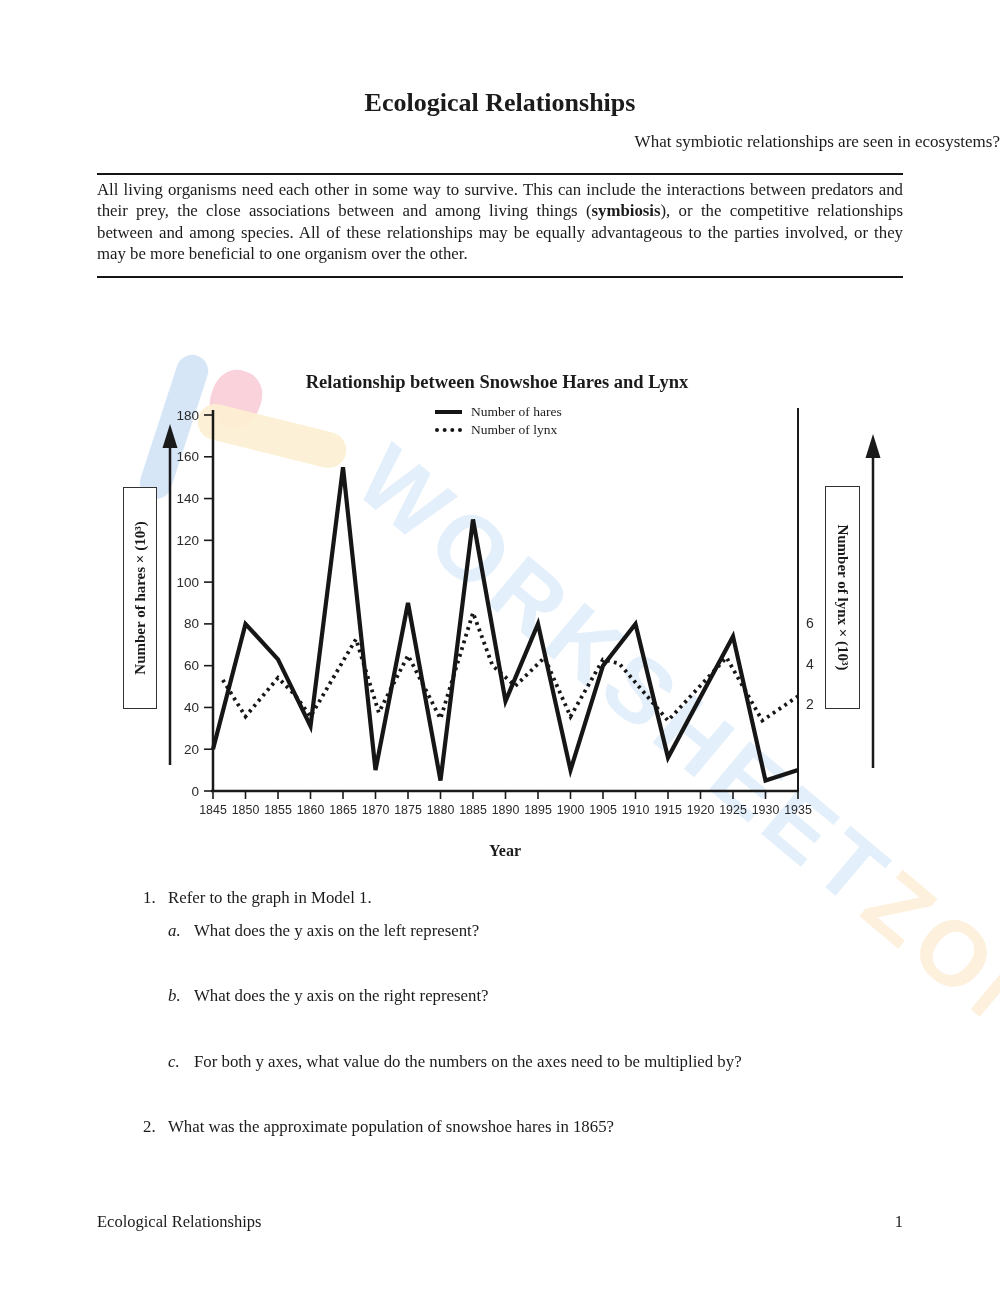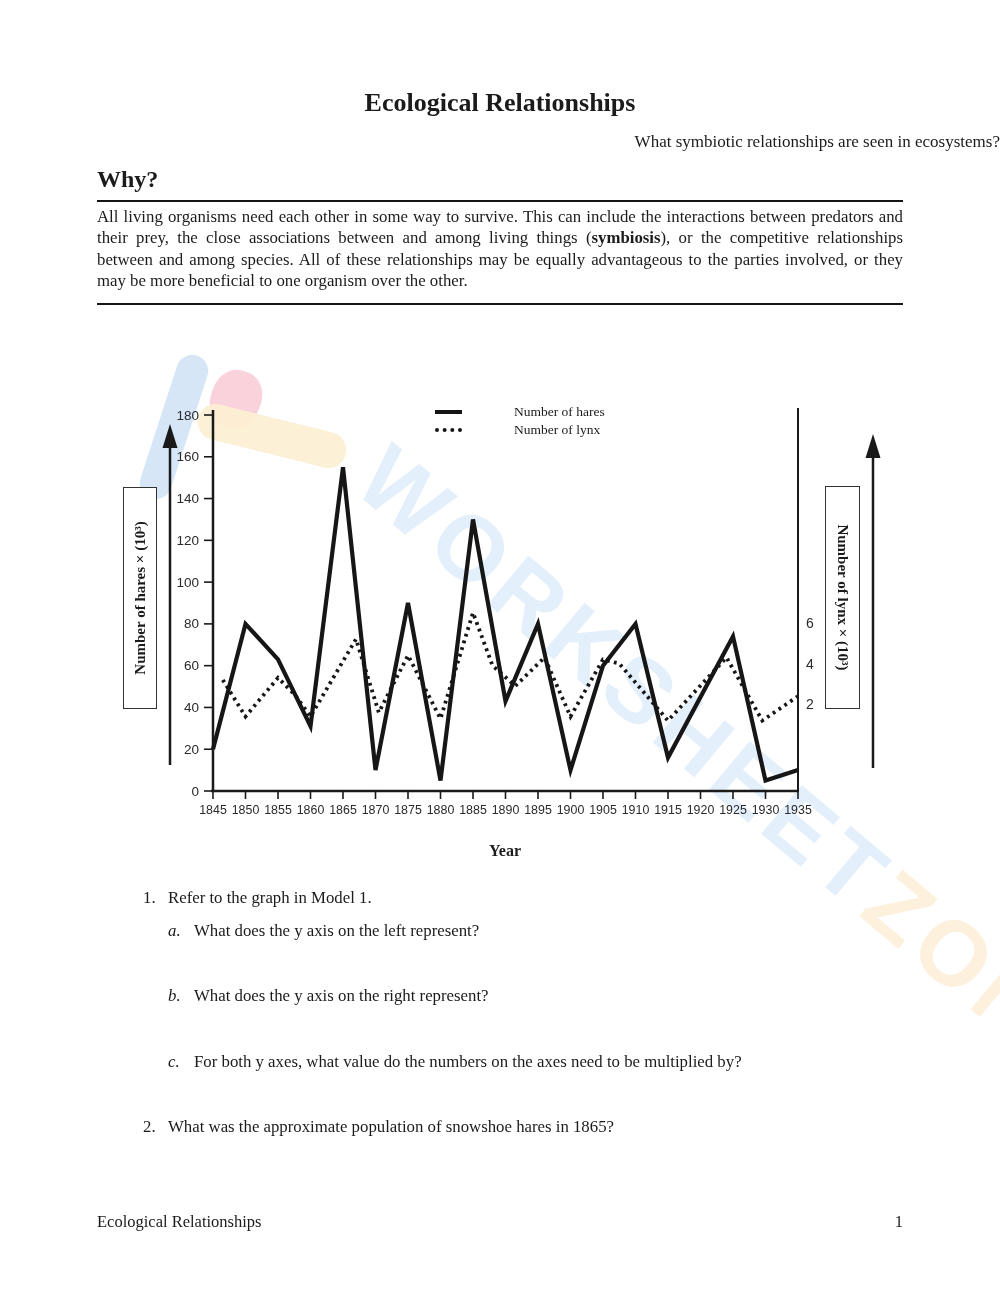--- a/index.html
+++ b/index.html
@@ -27,21 +27,21 @@
   .why h2{margin:0;font-size:24px;font-weight:bold;}
   .rule{border:none;border-top:2.5px solid #151515;margin:0;}
   .why .rule1{margin-top:7px;}
   .why p{margin:4px 0 11px 0;font-size:16.8px;line-height:21.4px;text-align:justify;}
 
   .model-heading{position:absolute;left:97px;top:328px;font-size:22px;font-weight:bold;}
 
   .chart-wrap{position:absolute;left:0;top:360px;width:1000px;height:505px;}
   .chart-title{position:absolute;left:0;top:12px;width:994px;text-align:center;font-size:18.5px;font-weight:bold;}
   .legend{position:absolute;left:435px;top:43px;font-size:13.5px;}
-  .legend .row{display:flex;align-items:center;height:18px;gap:43px;}
+  .legend .row{display:flex;align-items:center;height:18px;}
   .legend .swatch{width:27px;margin-right:9px;}
   .sw-solid{border-top:4.5px solid #151515;}
   .sw-dotted{border-top:4px dotted #151515;}
   #chart-svg{position:absolute;left:0;top:0;}
   .tick-label{font-family:"Liberation Sans",sans-serif;font-size:13.5px;fill:#2a2a2a;}
   .year-label{font-size:12.4px;}
   .right-label{font-size:14px;}
   .axis-box{position:absolute;display:flex;align-items:center;justify-content:center;
             border:1.5px solid #333;background:#fff;font-size:15px;font-weight:bold;white-space:nowrap;}
   .axis-box.left{left:29px;top:221px;width:220px;height:32px;transform:rotate(-90deg);}
@@ -72,28 +72,28 @@
     <div class="wm-text"><span class="p1">WORKSHEET</span><span class="p2">ZONE</span></div>
   </div>
 
   <div class="content">
 
 
     <div class="doc-title">Ecological Relationships</div>
     <div class="doc-subtitle">What symbiotic relationships are seen in ecosystems?</div>
 
     <div class="why">
-      <h2>Why?</h2>
       <hr class="rule rule1">
       <p><span>All living organisms need each other in some way to survive. This can include the interactions between predators and their prey, the close associations between and among living things (</span><b>symbiosis</b><span>), or the competitive relationships between and among species. All of these relationships may be equally advantageous to the parties involved, or they may be more beneficial to one organism over the other.</span></p>
       <hr class="rule">
     </div>
 
 
     <div class="chart-wrap">
+      <div class="chart-title">Relationship between Snowshoe Hares and Lynx</div>
 
       <div class="legend">
         <div class="row">
           <div class="swatch sw-solid"></div>
           <span>Number of hares</span>
         </div>
         <div class="row">
           <div class="swatch sw-dotted"></div>
           <span>Number of lynx</span>
         </div>

